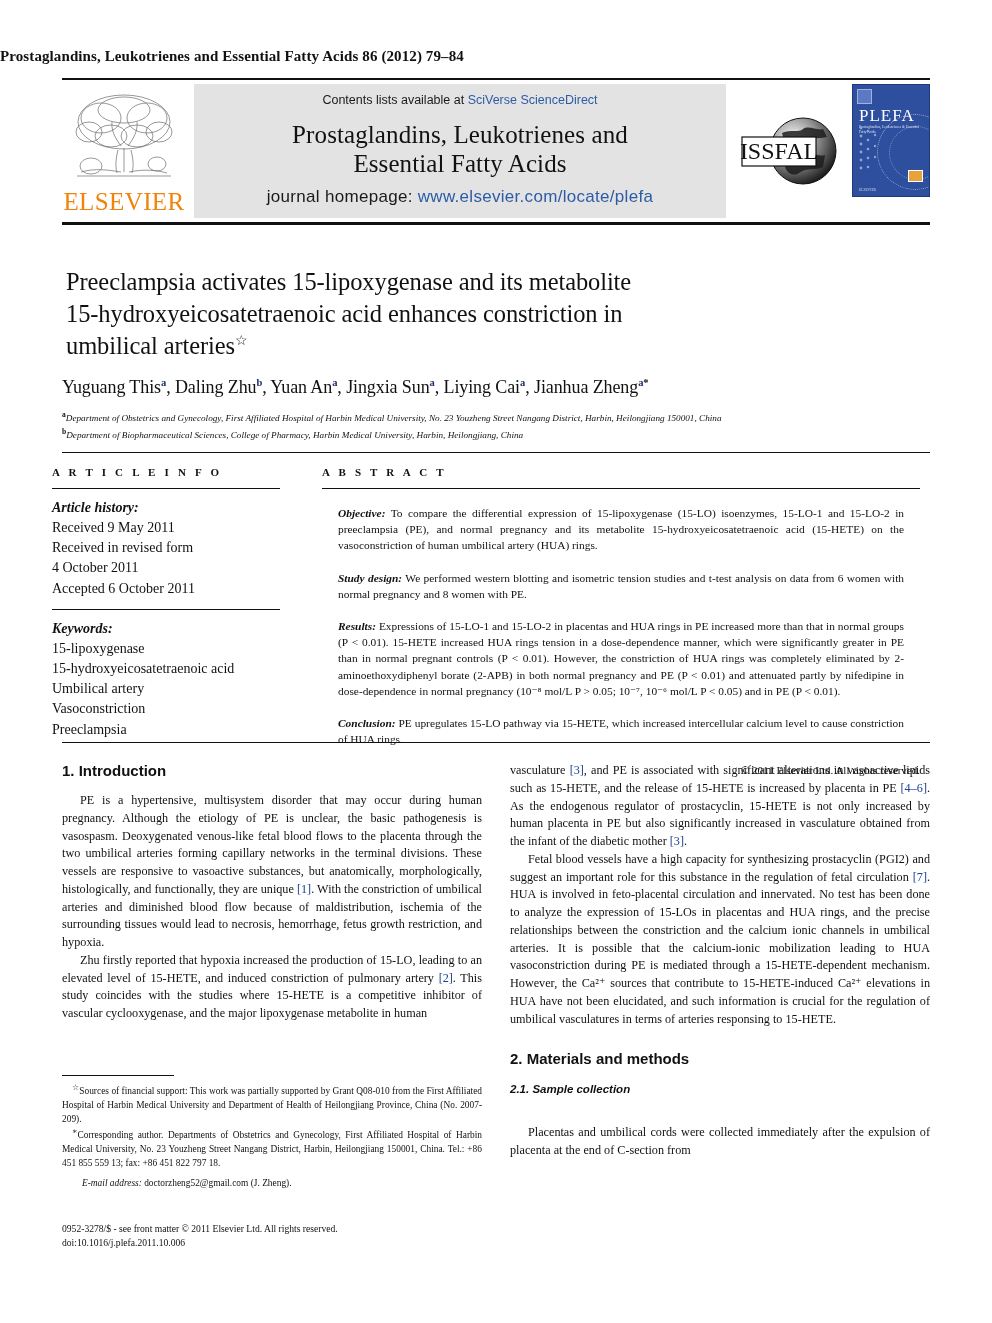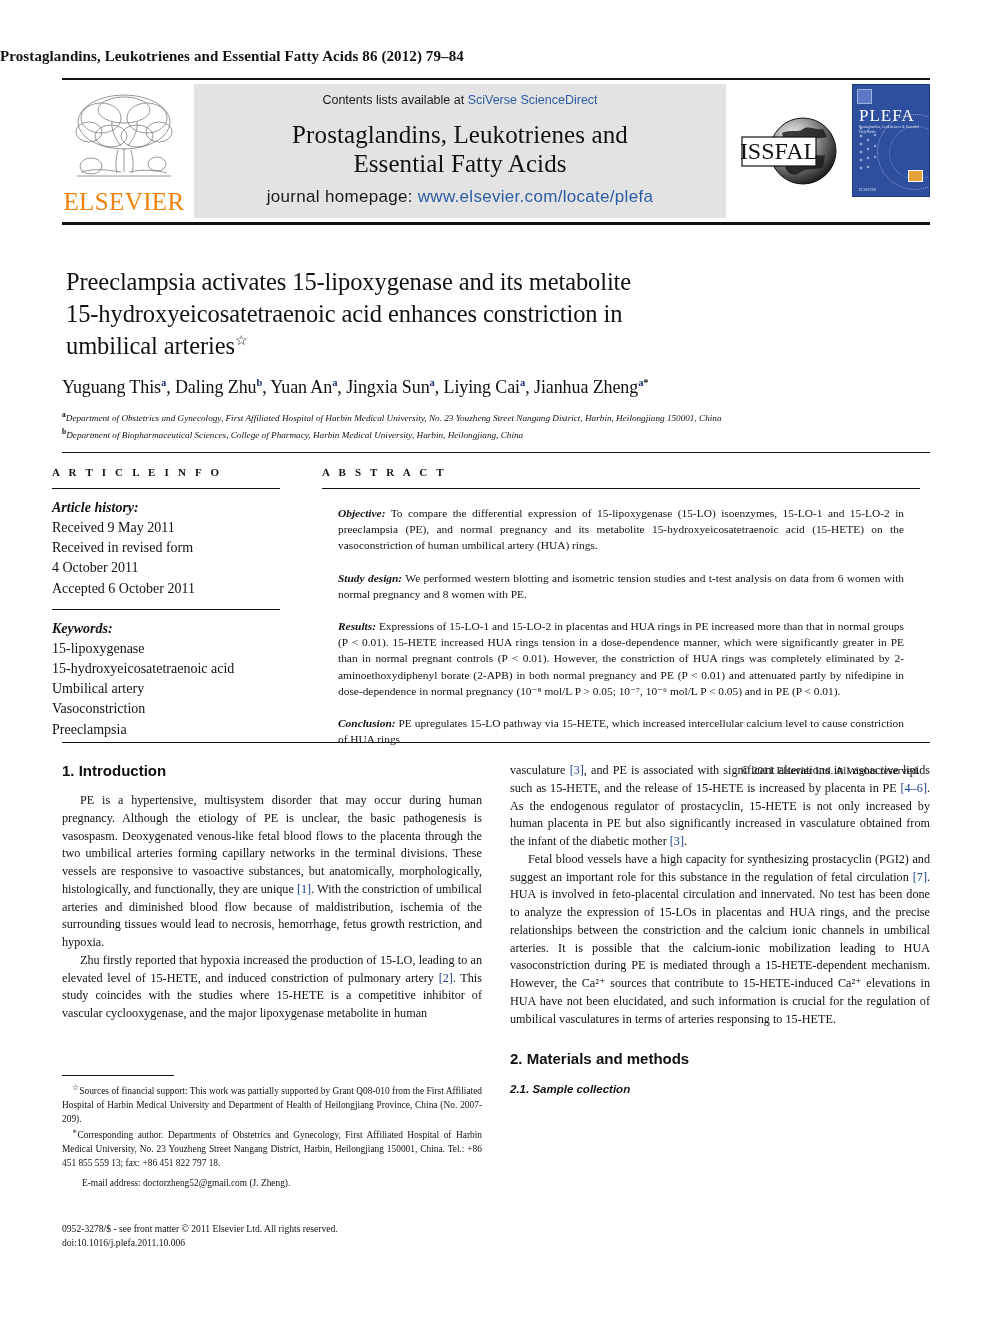--- a/index.html
+++ b/index.html
@@ -365,21 +365,21 @@
     margin: 0;
     text-indent: 10px;
   }
   .fn .sym { vertical-align: super; font-size: 8px; }
   .fn-email {
     font-size: 9.4px;
     margin-top: 7px;
     text-indent: 20px;
     color: #111;
   }
-  .fn-email .ital { }
+  .fn-email .ital { font-style: italic; }
   .imprint {
     position: absolute;
     left: 62px;
     top: 1222px;
     width: 430px;
     font-size: 9.6px;
     line-height: 1.5;
     color: #111;
   }
 </style>
@@ -549,20 +549,21 @@
       <h2 class="secnum">1.  Introduction</h2>
       <p class="para"><span>PE is a hypertensive, multisystem disorder that may occur during human pregnancy. Although the etiology of PE is unclear, the basic pathogenesis is vasospasm. Deoxygenated venous-like fetal blood flows to the placenta through the two umbilical arteries forming capillary networks in the terminal divisions. These vessels are responsive to vasoactive substances, but anatomically, morphologically, histologically, and functionally, they are unique <span class="ref" style="color:#1a3f8f">[1]</span>. With the constriction of umbilical arteries and diminished blood flow because of maldistribution, ischemia of the surrounding tissues would lead to necrosis, hemorrhage, fetus growth restriction, and hypoxia.</span></p>
       <p class="para"><span>Zhu firstly reported that hypoxia increased the production of 15-LO, leading to an elevated level of 15-HETE, and induced constriction of pulmonary artery <span class="ref" style="color:#1a3f8f">[2]</span>. This study coincides with the studies where 15-HETE is a competitive inhibitor of vascular cyclooxygenase, and the major lipoxygenase metabolite in human</span></p>
     </div>
 
     <div class="bcol">
       <p class="para" style="text-indent:0"><span>vasculature <span class="ref" style="color:#1a3f8f">[3]</span>, and PE is associated with significant alterations in vasoactive lipids such as 15-HETE, and the release of 15-HETE is increased by placenta in PE <span class="ref" style="color:#1a3f8f">[4–6]</span>. As the endogenous regulator of prostacyclin, 15-HETE is not only increased by human placenta in PE but also significantly increased in vasculature obtained from the infant of the diabetic mother <span class="ref" style="color:#1a3f8f">[3]</span>.</span></p>
       <p class="para"><span>Fetal blood vessels have a high capacity for synthesizing prostacyclin (PGI2) and suggest an important role for this substance in the regulation of fetal circulation <span class="ref" style="color:#1a3f8f">[7]</span>. HUA is involved in feto-placental circulation and innervated. No test has been done to analyze the expression of 15-LOs in placentas and HUA rings, and the precise relationships between the constriction and the calcium ionic channels in umbilical arteries. It is possible that the calcium-ionic mobilization leading to HUA vasoconstriction during PE is mediated through a 15-HETE-dependent mechanism. However, the Ca²⁺ sources that contribute to 15-HETE-induced Ca²⁺ elevations in HUA have not been elucidated, and such information is crucial for the regulation of umbilical vasculatures in terms of arteries responsing to 15-HETE.</span></p>
       <h2 class="secnum" style="margin-top:22px">2.  Materials and methods</h2>
       <h3 class="subsec">2.1.  Sample collection</h3>
+      <p class="para"><span>Placentas and umbilical cords were collected immediately after the expulsion of placenta at the end of C-section from</span></p>
     </div>
 
   </div>
 
   <div class="footnotes">
     <div class="fn-rule"></div>
     <p class="fn"><span class="sym">☆</span><span>Sources of financial support: This work was partially supported by Grant Q08-010 from the First Affiliated Hospital of Harbin Medical University and Department of Health of Heilongjiang Province, China (No. 2007-209).</span></p>
     <p class="fn"><span class="sym">∗</span><span>Corresponding author. Departments of Obstetrics and Gynecology, First Affiliated Hospital of Harbin Medical University, No. 23 Youzheng Street Nangang District, Harbin, Heilongjiang 150001, China. Tel.: +86 451 855 559 13; fax: +86 451 822 797 18.</span></p>
     <div class="fn-email"><span class="ital">E-mail address:</span><span> doctorzheng52@gmail.com (J. Zheng).</span></div>
   </div>

